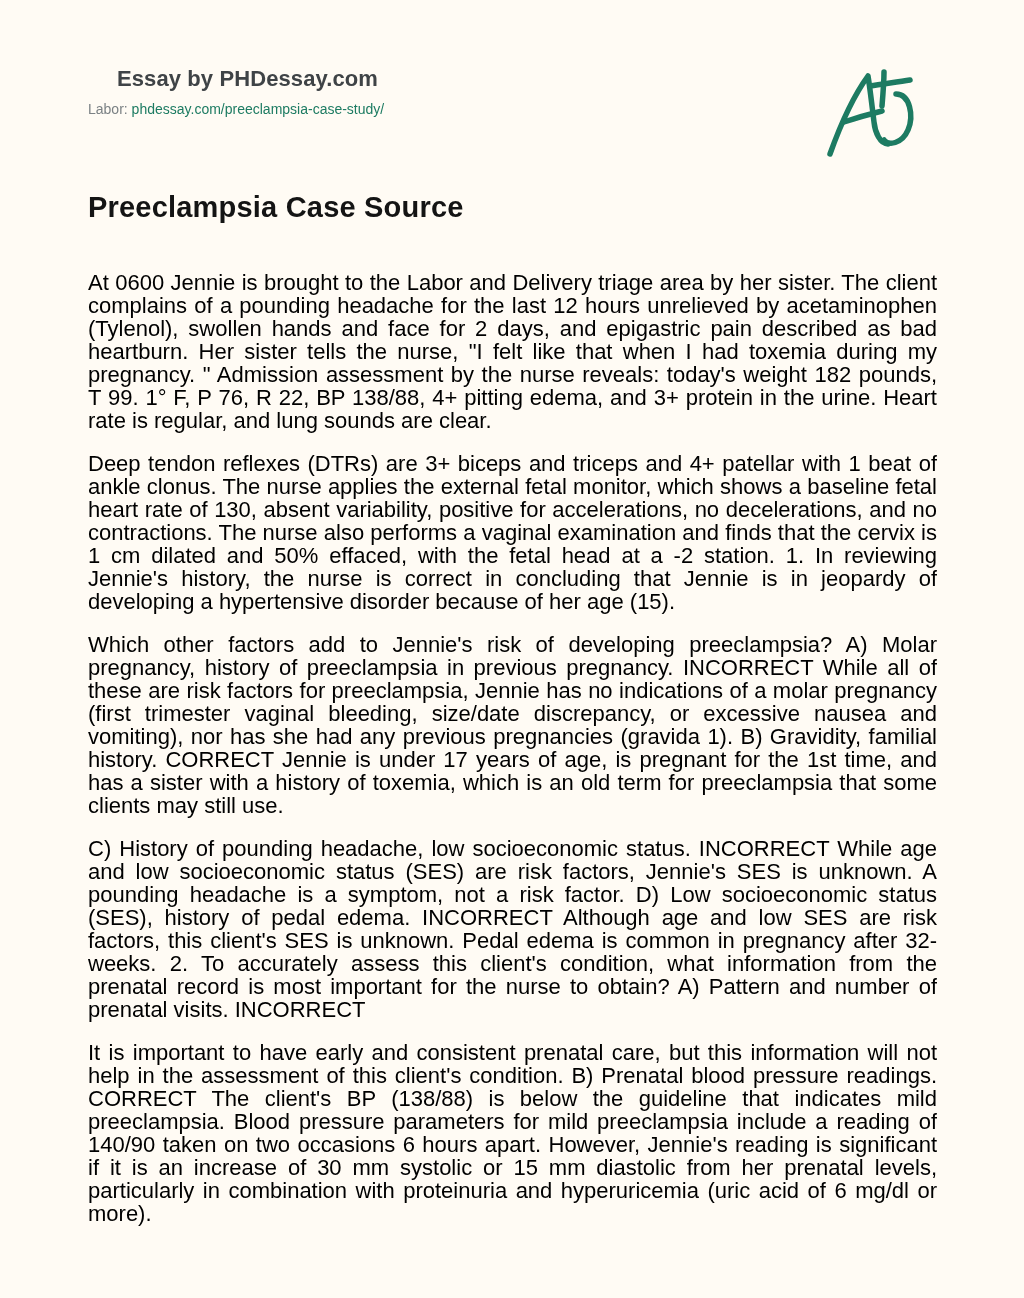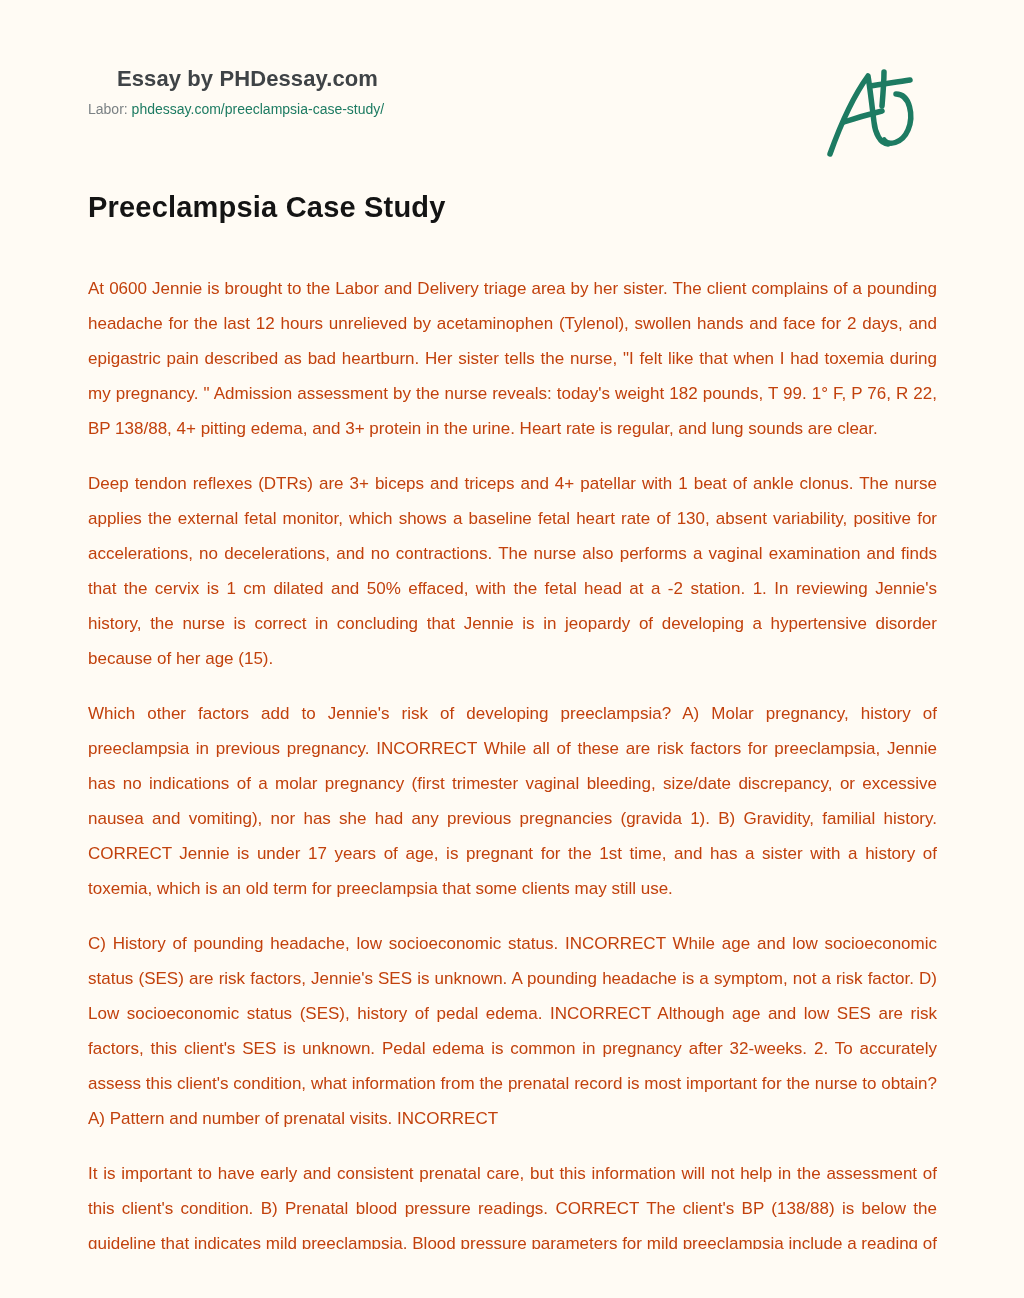--- a/index.html
+++ b/index.html
@@ -57,24 +57,24 @@
     .content {
       position: absolute;
       left: 88px;
       top: 271px;
       width: 849px;
       height: 978px;
       overflow: hidden;
     }
     .content p {
       margin: 0 0 20px 0;
-      font-size: 17px;
-      line-height: 35px;
+      font-size: 22px;
+      line-height: 23px;
       text-align: justify;
-      color: #c2410c;
+      color: #000000;
     }
   </style>
 </head>
 <body>
 
 <h2 class="site-title">Essay by PHDessay.com</h2>
 
 <div class="source-line">
   <span>Labor:</span>
   <a href="#">phdessay.com/preeclampsia-case-study/</a>
@@ -90,21 +90,21 @@
 
       <path d="M62 8 C 62 18, 61 30, 60 42"></path>
 
       <path d="M48 22 C 60 20, 76 18, 88 16"></path>
 
       <path d="M74 30 C 88 30, 92 52, 86 66 C 80 80, 66 82, 62 76"></path>
     </g>
   </svg>
 </div>
 
-<h1 class="page-title">Preeclampsia Case Study</h1>
+<h1 class="page-title">Preeclampsia Case Source</h1>
 
 <div class="content">
   <p>At 0600 Jennie is brought to the Labor and Delivery triage area by her sister. The client complains of a pounding headache for the last 12 hours unrelieved by acetaminophen (Tylenol), swollen hands and face for 2 days, and epigastric pain described as bad heartburn. Her sister tells the nurse, "I felt like that when I had toxemia during my pregnancy. " Admission assessment by the nurse reveals: today's weight 182 pounds, T 99. 1° F, P 76, R 22, BP 138/88, 4+ pitting edema, and 3+ protein in the urine. Heart rate is regular, and lung sounds are clear.</p>
   <p>Deep tendon reflexes (DTRs) are 3+ biceps and triceps and 4+ patellar with 1 beat of ankle clonus. The nurse applies the external fetal monitor, which shows a baseline fetal heart rate of 130, absent variability, positive for accelerations, no decelerations, and no contractions. The nurse also performs a vaginal examination and finds that the cervix is 1 cm dilated and 50% effaced, with the fetal head at a -2 station. 1. In reviewing Jennie's history, the nurse is correct in concluding that Jennie is in jeopardy of developing a hypertensive disorder because of her age (15).</p>
   <p>Which other factors add to Jennie's risk of developing preeclampsia? A) Molar pregnancy, history of preeclampsia in previous pregnancy. INCORRECT While all of these are risk factors for preeclampsia, Jennie has no indications of a molar pregnancy (first trimester vaginal bleeding, size/date discrepancy, or excessive nausea and vomiting), nor has she had any previous pregnancies (gravida 1). B) Gravidity, familial history. CORRECT Jennie is under 17 years of age, is pregnant for the 1st time, and has a sister with a history of toxemia, which is an old term for preeclampsia that some clients may still use.</p>
   <p>C) History of pounding headache, low socioeconomic status. INCORRECT While age and low socioeconomic status (SES) are risk factors, Jennie's SES is unknown. A pounding headache is a symptom, not a risk factor. D) Low socioeconomic status (SES), history of pedal edema. INCORRECT Although age and low SES are risk factors, this client's SES is unknown. Pedal edema is common in pregnancy after 32-weeks. 2. To accurately assess this client's condition, what information from the prenatal record is most important for the nurse to obtain? A) Pattern and number of prenatal visits. INCORRECT</p>
   <p>It is important to have early and consistent prenatal care, but this information will not help in the assessment of this client's condition. B) Prenatal blood pressure readings. CORRECT The client's BP (138/88) is below the guideline that indicates mild preeclampsia. Blood pressure parameters for mild preeclampsia include a reading of 140/90 taken on two occasions 6 hours apart. However, Jennie's reading is significant if it is an increase of 30 mm systolic or 15 mm diastolic from her prenatal levels, particularly in combination with proteinuria and hyperuricemia (uric acid of 6 mg/dl or more).</p>
 </div>
 
 </body></html>

